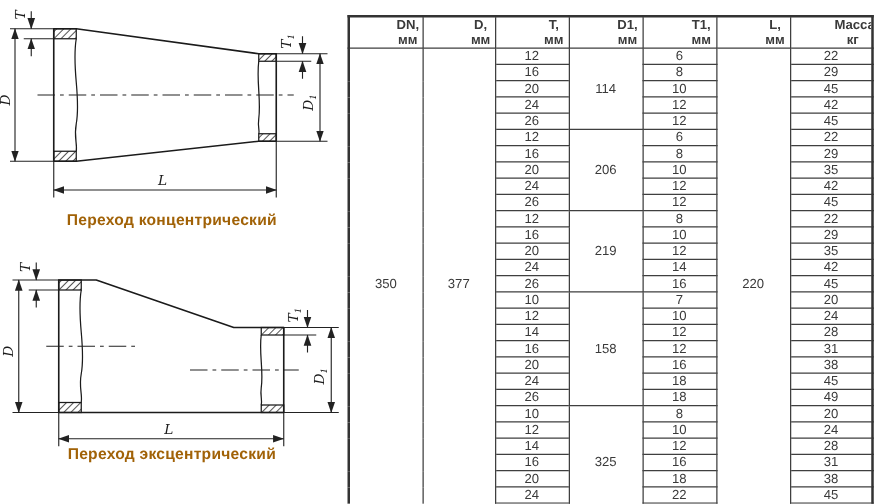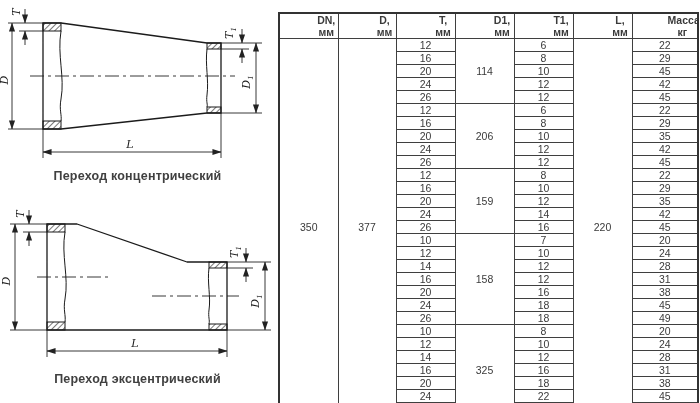--- a/index.html
+++ b/index.html
@@ -3,23 +3,23 @@
 <meta charset="utf-8">
 <style>
   * { margin:0; padding:0; box-sizing:border-box; }
   html,body { width:700px; height:403px; background:#ffffff; overflow:hidden;
               font-family:"Liberation Sans", sans-serif; }
   #stage { position:relative; width:700px; height:403px; background:#fff; }
 
   
   #drawings { position:absolute; left:0; top:0; width:278px; height:403px; }
   .diagram-caption { position:absolute; left:0; width:275px; text-align:center;
-                     font-size:12.5px; font-weight:600; color:#404040; letter-spacing:.2px; }
+                     font-size:12.5px; font-weight:600; color:#a16207; letter-spacing:.2px; }
   #caption-concentric { top:169px; }
-  #caption-eccentric  { top:372px; }
+  #caption-eccentric  { top:356px; }
   svg { position:absolute; left:0; }
   #svg-concentric { top:0; }
   #svg-eccentric  { top:205px; }
   .outline { fill:none; stroke:#1b1b1b; stroke-width:1.3; stroke-linejoin:round; }
   .inner   { fill:none; stroke:#1b1b1b; stroke-width:1; }
   .hatchbox{ fill:url(#h1); stroke:#1b1b1b; stroke-width:1; }
   .hatchbox2{ fill:url(#h2); stroke:#1b1b1b; stroke-width:1; }
   .dimline { fill:none; stroke:#222; stroke-width:.9; }
   .centerline { fill:none; stroke:#222; stroke-width:.9; stroke-dasharray:14 4 3 4; }
   .dimtext { font-family:"DejaVu Serif", serif; font-style:italic; font-size:11px; fill:#1b1b1b; }
@@ -212,21 +212,21 @@
             <td>12</td>
             <td>42</td>
           </tr>
           <tr>
             <td>26</td>
             <td>12</td>
             <td>45</td>
           </tr>
           <tr>
             <td>12</td>
-            <td rowspan="5">159</td>
+            <td rowspan="5">219</td>
             <td>8</td>
             <td>22</td>
           </tr>
           <tr>
             <td>16</td>
             <td>10</td>
             <td>29</td>
           </tr>
           <tr>
             <td>20</td>

